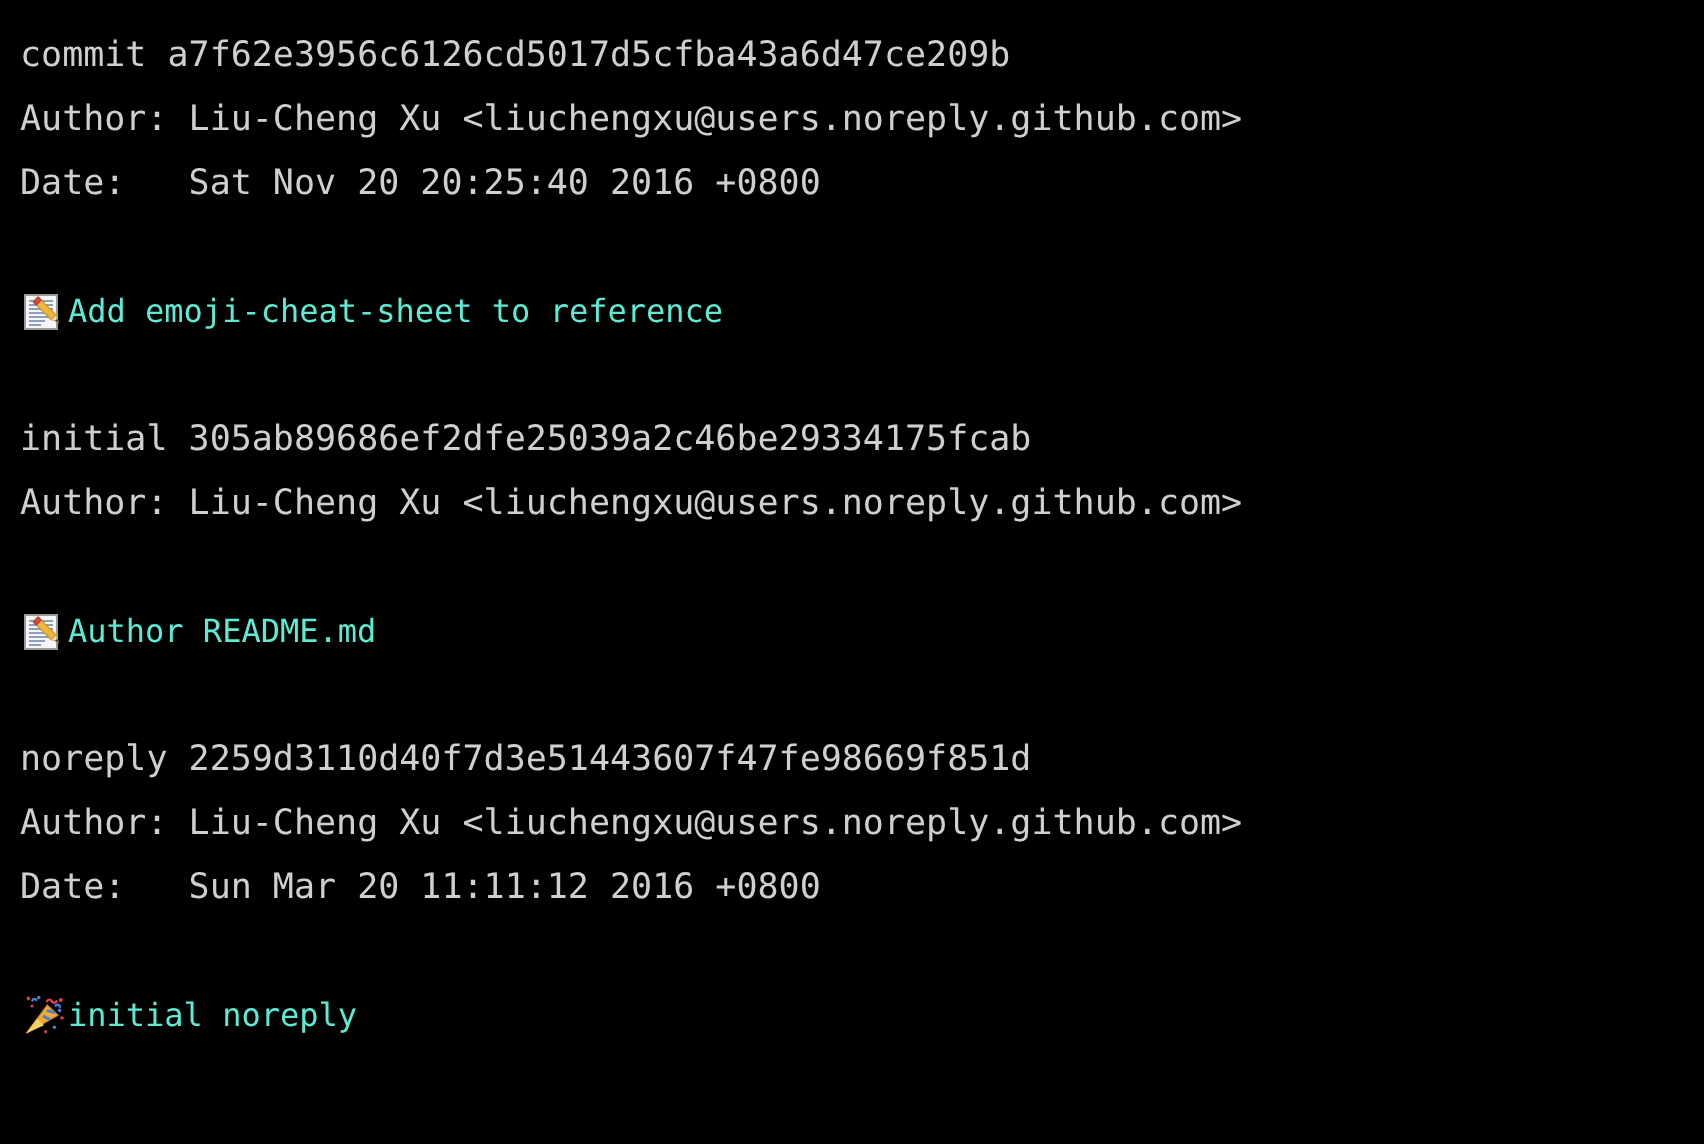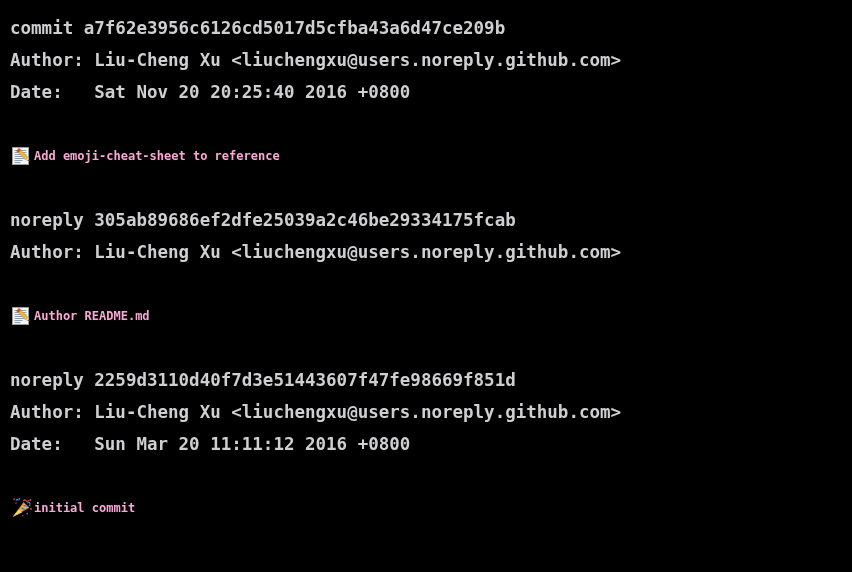--- a/index.html
+++ b/index.html
@@ -44,38 +44,38 @@
 
   .msg-line {
     display: flex;
     align-items: center;
     height: 32px;
     line-height: 32px;
   }
 
   .msg-text {
     font-family: "DejaVu Sans Mono", "Liberation Mono", monospace;
-    font-size: 12px;
-    color: #f9a8d4;
+    font-size: 16px;
+    color: #5eead4;
     white-space: pre;
   }
 
   
   .emoji {
     width: 24px;
     height: 24px;
     flex: 0 0 24px;
     display: inline-block;
     position: relative;
     margin-right: 0px;
     vertical-align: middle;
   }
   .emoji svg { display: block; }
 
-  .commit-block { margin: 0; padding: 0; font-weight: bold; }
+  .commit-block { margin: 0; padding: 0; }
 </style>
 </head>
 <body>
 
 <div id="terminal">
   <div class="screen">
 
     <div class="commit-block">
       <div class="line">commit a7f62e3956c6126cd5017d5cfba43a6d47ce209b</div>
       <div class="line">Author: Liu-Cheng Xu &lt;liuchengxu@users.noreply.github.com&gt;</div>
@@ -102,21 +102,21 @@
             </g>
           </svg>
         </span>
         <span class="msg-text">Add emoji-cheat-sheet to reference</span>
       </div>
     </div>
 
     <div class="line blank"></div>
 
     <div class="commit-block">
-      <div class="line">noreply 305ab89686ef2dfe25039a2c46be29334175fcab</div>
+      <div class="line">initial 305ab89686ef2dfe25039a2c46be29334175fcab</div>
       <div class="line">Author: Liu-Cheng Xu &lt;liuchengxu@users.noreply.github.com&gt;</div>
       <div class="line blank"></div>
       <div class="msg-line">
         <span class="emoji">
           <svg viewBox="0 0 24 24" width="24" height="24">
             <rect x="2.5" y="3.5" width="16" height="17" fill="#f7f7f7" stroke="#9a9a9a" stroke-width="1"></rect>
             <g stroke="#8aa0bf" stroke-width="1">
               <line x1="4.5" y1="6.5" x2="16.5" y2="6.5"></line>
               <line x1="4.5" y1="8.5" x2="16.5" y2="8.5"></line>
               <line x1="4.5" y1="10.5" x2="16.5" y2="10.5"></line>
@@ -163,18 +163,18 @@
               <circle cx="9.4" cy="2.8" r="0.9" fill="#4a7fd4"></circle>
               <circle cx="21.0" cy="13.0" r="0.9" fill="#d8434e"></circle>
               <circle cx="17.2" cy="17.6" r="0.9" fill="#4a7fd4"></circle>
               <circle cx="12.8" cy="19.8" r="0.8" fill="#d8434e"></circle>
               <circle cx="6.0" cy="7.0" r="0.8" fill="#d8434e"></circle>
               <rect x="19.0" y="8.4" width="1.6" height="1.6" fill="#4a7fd4" transform="rotate(20 19.8 9.2)"></rect>
               <rect x="3.4" y="2.4" width="1.6" height="1.6" fill="#d8434e" transform="rotate(-25 4.2 3.2)"></rect>
             </g>
           </svg>
         </span>
-        <span class="msg-text">initial commit</span>
+        <span class="msg-text">initial noreply</span>
       </div>
     </div>
 
   </div>
 </div>
 
 </body></html>

